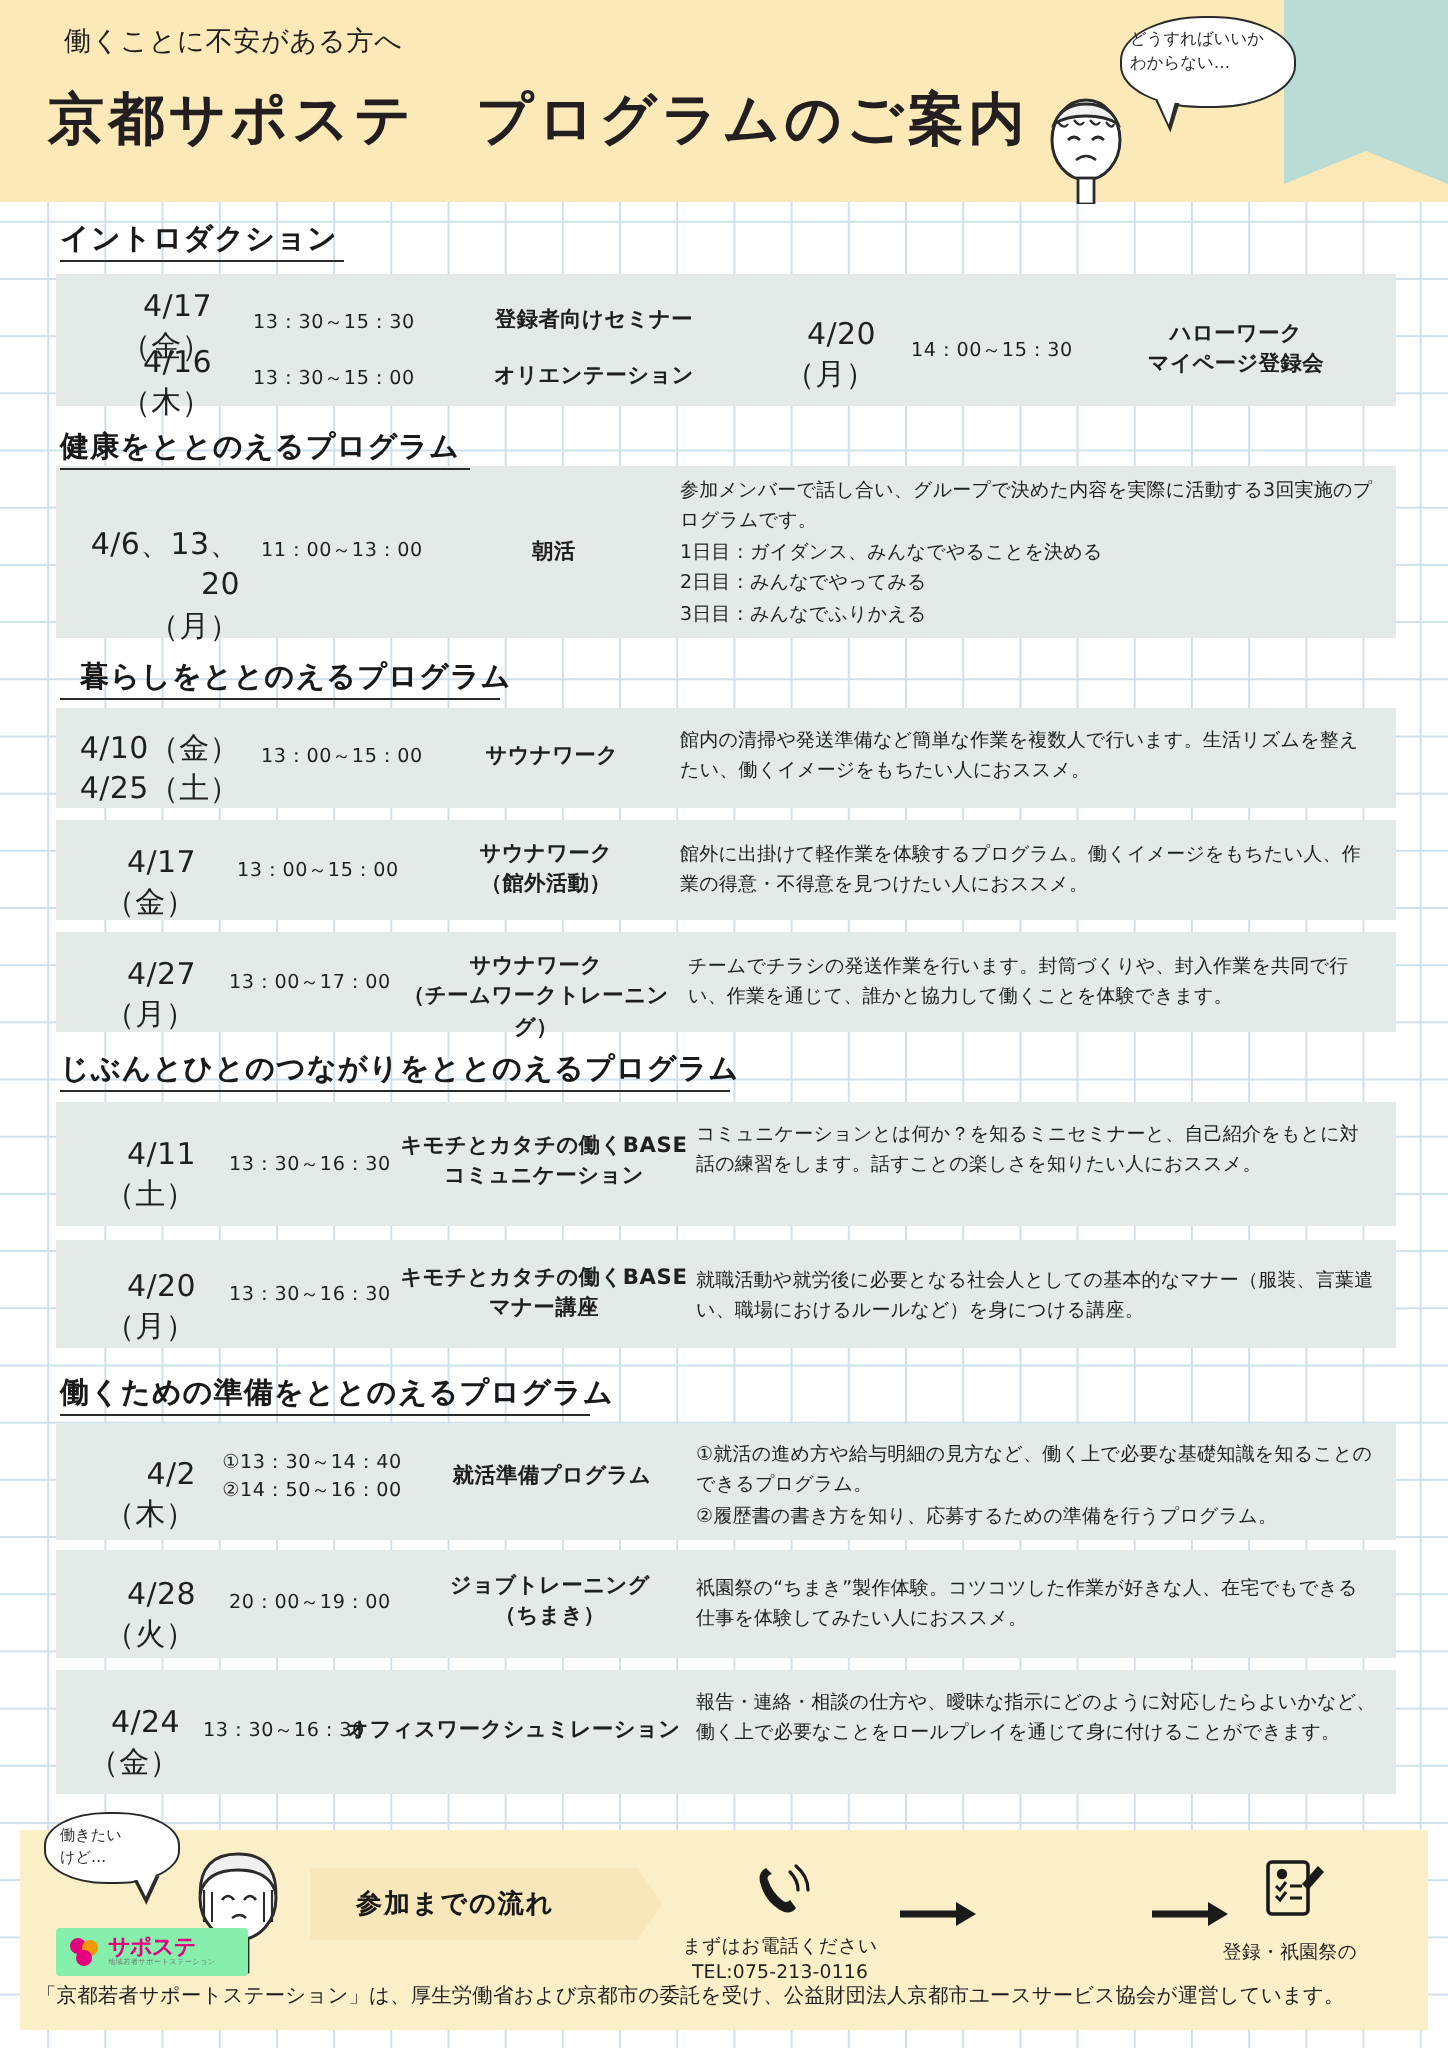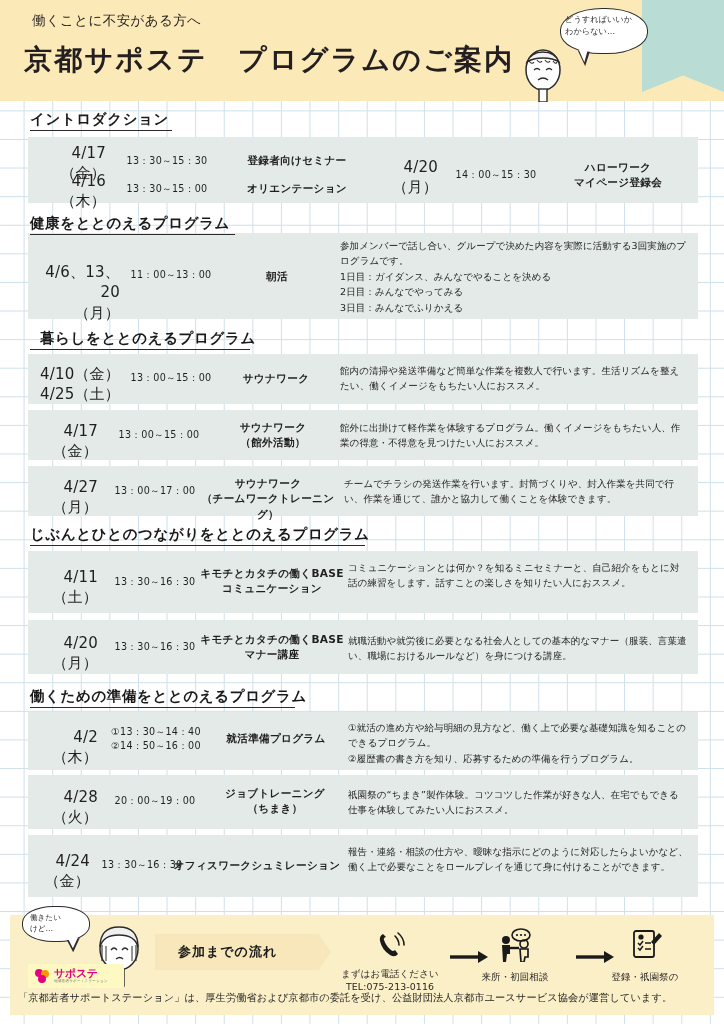--- a/index.html
+++ b/index.html
@@ -116,21 +116,21 @@
     border-left:3px solid transparent;border-right:7px solid transparent;
     border-top:10px solid #fff;transform:rotate(-10deg);
   }
   .bubble-foot-txt{
     position:absolute;left:30px;top:912px;width:56px;z-index:7;
     font-size:7.6px;line-height:1.5;color:#2b2b2b;
   }
   .girl{position:absolute;left:88px;top:921px;width:62px;height:66px;z-index:6;}
   .logo{
     position:absolute;left:28px;top:964px;width:96px;height:24px;
-    background:#fef9c3;border-radius:2px;z-index:7;overflow:hidden;
+    background:#86efac;border-radius:2px;z-index:7;overflow:hidden;
   }
   .logo-txt{
     position:absolute;left:26px;top:2px;font-size:11px;font-weight:bold;
     color:#e4007f;letter-spacing:-.3px;
   }
   .logo-sub{
     position:absolute;left:26px;top:15px;font-size:3.6px;color:#777;letter-spacing:.2px;
   }
   .flow-banner{
     position:absolute;left:155px;top:934px;width:176px;height:36px;z-index:5;
@@ -322,34 +322,20 @@
     </svg>
     <div class="flow-label" style="margin-top:3px;">まずはお電話ください</div>
     <div class="flow-tel">TEL:075-213-0116</div>
   </div>
 
   <svg class="arrow" style="left:450px;top:950px;width:40px;height:14px;" viewBox="0 0 40 14">
     <path d="M0 7 h28" stroke="#1a1a1a" stroke-width="3.4"></path>
     <path d="M28 1 l10 6 l-10 6Z" fill="#1a1a1a"></path>
   </svg>
 
-  <div class="flow-step" style="left:455px;top:928px;width:120px;">
-    <svg style="width:40px;height:34px;" viewBox="0 0 40 34">
-      <ellipse cx="26" cy="7" rx="9" ry="6" fill="none" stroke="#1a1a1a" stroke-width="1.6"></ellipse>
-      <circle cx="22" cy="7" r="1.1" fill="#1a1a1a"></circle>
-        <circle cx="26" cy="7" r="1.1" fill="#1a1a1a"></circle>
-        <circle cx="30" cy="7" r="1.1" fill="#1a1a1a"></circle>
-      <circle cx="11" cy="12" r="4" fill="#1a1a1a"></circle>
-      <path d="M7 17 h8 v9 h-3 l-1 8 h-3 Z" fill="#1a1a1a"></path>
-      <path d="M15 20 h9" stroke="#1a1a1a" stroke-width="2.4"></path>
-      <circle cx="29" cy="16" r="4" fill="none" stroke="#1a1a1a" stroke-width="1.7"></circle>
-      <path d="M25 21 h8 v8 h-3 l-1 5 h-3 Z" fill="none" stroke="#1a1a1a" stroke-width="1.7"></path>
-    </svg>
-    <div class="flow-label" style="margin-top:4px;">来所・初回相談</div>
-  </div>
 
   <svg class="arrow" style="left:576px;top:950px;width:40px;height:14px;" viewBox="0 0 40 14">
     <path d="M0 7 h28" stroke="#1a1a1a" stroke-width="3.4"></path>
     <path d="M28 1 l10 6 l-10 6Z" fill="#1a1a1a"></path>
   </svg>
 
   <div class="flow-step" style="left:585px;top:928px;width:120px;">
     <svg style="width:34px;height:34px;" viewBox="0 0 34 34">
       <rect x="6" y="3" width="20" height="26" rx="2" fill="none" stroke="#1a1a1a" stroke-width="1.8"></rect>
       <circle cx="13" cy="9" r="2.6" fill="#1a1a1a"></circle>

